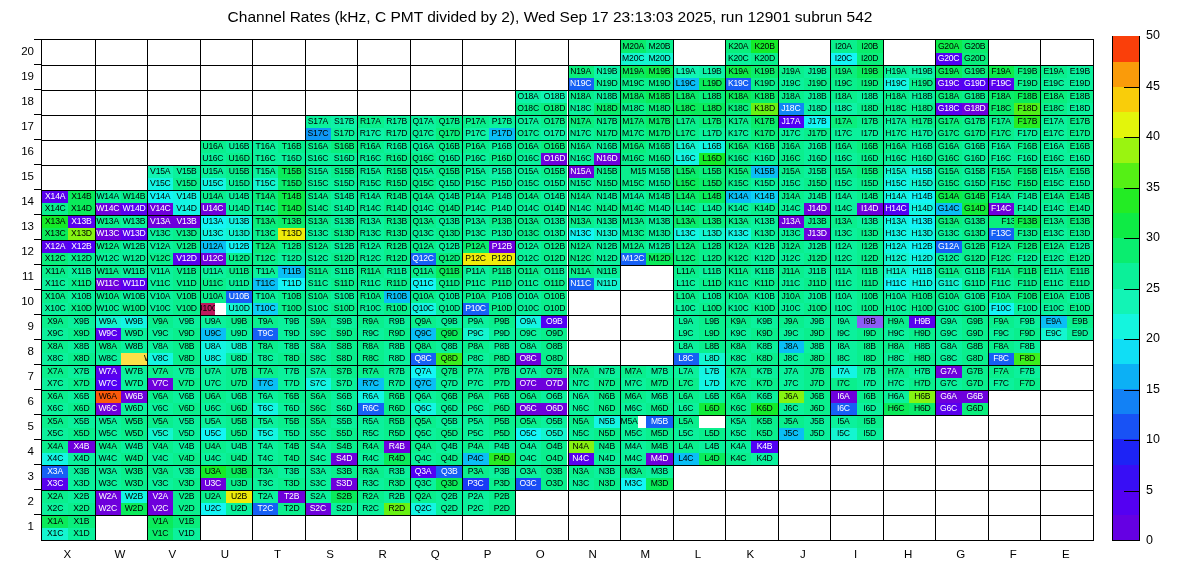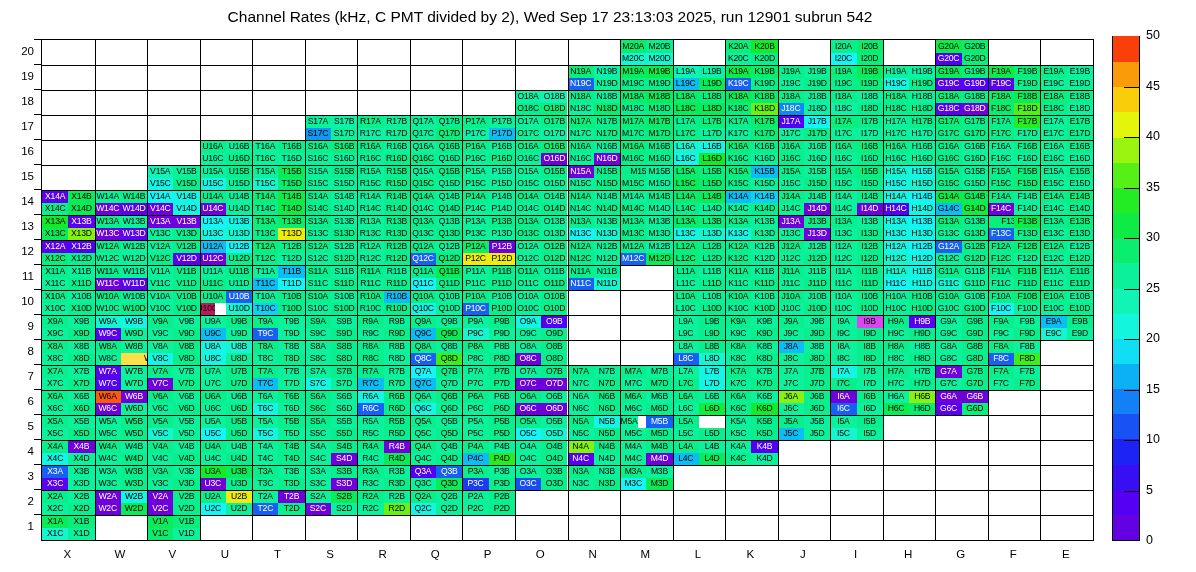--- a/index.html
+++ b/index.html
@@ -769,21 +769,21 @@
       <div class="sub" style="left: 656.875px; top: 287.5px; width: 26.275px; height: 12.5px; background: rgb(10, 239, 141); color: rgb(0, 0, 0);">L9D</div>
       <div class="sub" style="left: 683.15px; top: 275px; width: 26.275px; height: 12.5px; background: rgb(10, 239, 141); color: rgb(0, 0, 0);">K9A</div>
       <div class="sub" style="left: 709.425px; top: 275px; width: 26.275px; height: 12.5px; background: rgb(11, 241, 156); color: rgb(0, 0, 0);">K9B</div>
       <div class="sub" style="left: 683.15px; top: 287.5px; width: 26.275px; height: 12.5px; background: rgb(11, 241, 156); color: rgb(0, 0, 0);">K9C</div>
       <div class="sub" style="left: 709.425px; top: 287.5px; width: 26.275px; height: 12.5px; background: rgb(10, 239, 141); color: rgb(0, 0, 0);">K9D</div>
       <div class="sub" style="left: 735.7px; top: 275px; width: 26.275px; height: 12.5px; background: rgb(10, 239, 141); color: rgb(0, 0, 0);">J9A</div>
       <div class="sub" style="left: 761.975px; top: 275px; width: 26.275px; height: 12.5px; background: rgb(11, 241, 156); color: rgb(0, 0, 0);">J9B</div>
       <div class="sub" style="left: 735.7px; top: 287.5px; width: 26.275px; height: 12.5px; background: rgb(11, 241, 156); color: rgb(0, 0, 0);">J9C</div>
       <div class="sub" style="left: 761.975px; top: 287.5px; width: 26.275px; height: 12.5px; background: rgb(10, 239, 141); color: rgb(0, 0, 0);">J9D</div>
       <div class="sub" style="left: 788.25px; top: 275px; width: 26.275px; height: 12.5px; background: rgb(11, 241, 156); color: rgb(0, 0, 0);">I9A</div>
-      <div class="sub" style="left: 814.525px; top: 275px; width: 26.275px; height: 12.5px; background: #d946ef; color: rgb(0, 0, 0);">I9B</div>
+      <div class="sub" style="left: 814.525px; top: 275px; width: 26.275px; height: 12.5px; background: #8b5cf6; color: rgb(0, 0, 0);">I9B</div>
       <div class="sub" style="left: 788.25px; top: 287.5px; width: 26.275px; height: 12.5px; background: rgb(11, 241, 156); color: rgb(0, 0, 0);">I9C</div>
       <div class="sub" style="left: 814.525px; top: 287.5px; width: 26.275px; height: 12.5px; background: rgb(10, 239, 141); color: rgb(0, 0, 0);">I9D</div>
       <div class="sub" style="left: 840.8px; top: 275px; width: 26.275px; height: 12.5px; background: rgb(10, 239, 141); color: rgb(0, 0, 0);">H9A</div>
       <div class="sub" style="left: 867.075px; top: 275px; width: 26.275px; height: 12.5px; background: rgb(89, 0, 238); color: rgb(255, 255, 255);">H9B</div>
       <div class="sub" style="left: 840.8px; top: 287.5px; width: 26.275px; height: 12.5px; background: rgb(11, 241, 156); color: rgb(0, 0, 0);">H9C</div>
       <div class="sub" style="left: 867.075px; top: 287.5px; width: 26.275px; height: 12.5px; background: rgb(10, 239, 141); color: rgb(0, 0, 0);">H9D</div>
       <div class="sub" style="left: 893.35px; top: 275px; width: 26.275px; height: 12.5px; background: rgb(11, 241, 156); color: rgb(0, 0, 0);">G9A</div>
       <div class="sub" style="left: 919.625px; top: 275px; width: 26.275px; height: 12.5px; background: rgb(10, 239, 141); color: rgb(0, 0, 0);">G9B</div>
       <div class="sub" style="left: 893.35px; top: 287.5px; width: 26.275px; height: 12.5px; background: rgb(11, 241, 156); color: rgb(0, 0, 0);">G9C</div>
       <div class="sub" style="left: 919.625px; top: 287.5px; width: 26.275px; height: 12.5px; background: rgb(10, 239, 141); color: rgb(0, 0, 0);">G9D</div>

